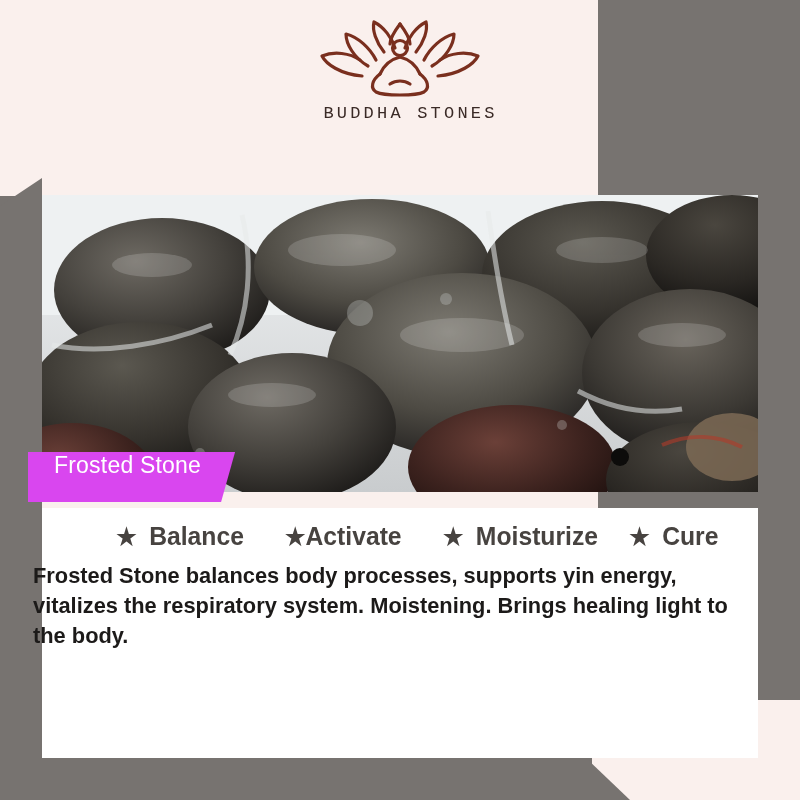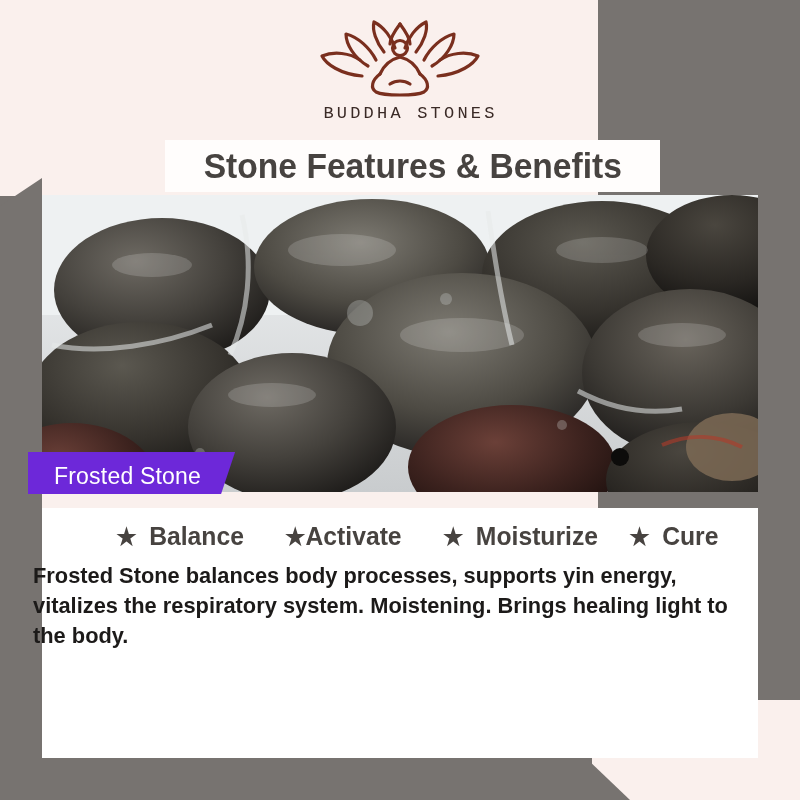--- a/index.html
+++ b/index.html
@@ -112,23 +112,23 @@
     background:#cfd2d4;
   }
   .photo svg{display:block;width:716px;height:297px;}
 
   
   .stone-label{
     position:absolute;
     left:28px;top:452px;
     height:38px;
     z-index:8;
-    background:#6d28d9;
-    padding:0 34px 4px 26px;
-    display:flex;align-items:flex-end;
+    background:#d946ef;
+    padding:0 34px 12px 26px;
+    display:flex;align-items:flex-start;
     clip-path:polygon(0 0,100% 0,calc(100% - 14px) 100%,0 100%);
   }
   .stone-label-text{
     color:#ffffff;
     font-size:23px;
     font-weight:500;
     letter-spacing:0.2px;
     white-space:nowrap;
   }
 
@@ -205,23 +205,20 @@
         <path d="M90 39 C98 41 106 47 110 56"></path>
 
         <path d="M70 56 C62 62 60 70 66 74 C74 78 106 78 114 74 C120 70 118 62 110 56"></path>
 
         <path d="M80 66 C86 62 94 62 100 66"></path>
       </g>
     </svg>
     <span class="logo-text">BUDDHA STONES</span>
   </div>
 
-  <div class="title-band">
-    <span class="title-text">Stone Features &amp; Benefits</span>
-  </div>
 
   <div class="photo">
     <svg viewBox="0 0 716 297" preserveAspectRatio="none">
       <defs>
         <linearGradient id="bgw" x1="0" y1="0" x2="0" y2="1">
           <stop offset="0" stop-color="#f2f4f5"></stop>
           <stop offset="1" stop-color="#c9ccce"></stop>
         </linearGradient>
         <radialGradient id="s1" cx="38%" cy="30%" r="75%">
           <stop offset="0" stop-color="#6e6a63"></stop>

